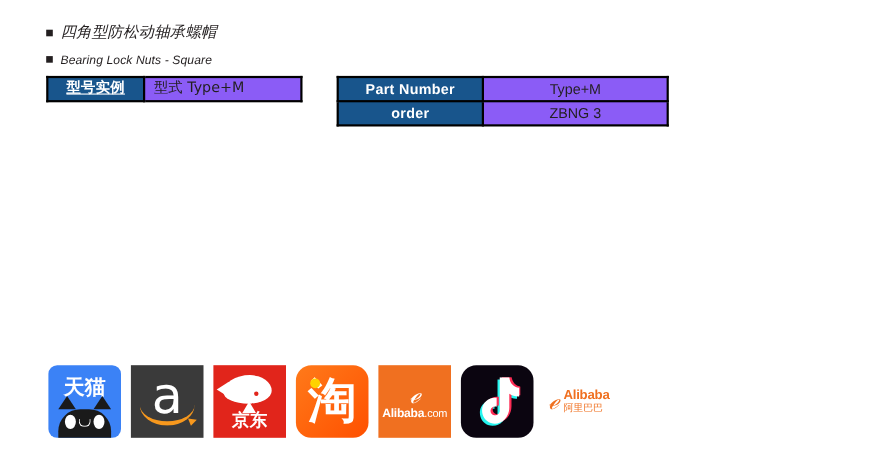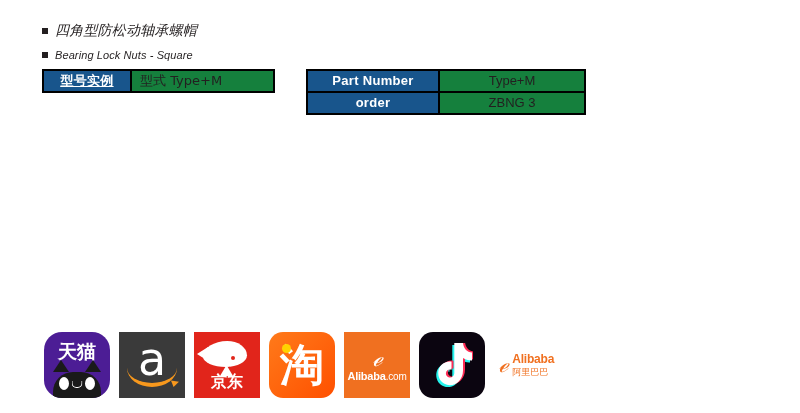--- a/index.html
+++ b/index.html
@@ -66,33 +66,33 @@
     vertical-align: middle;
   }
   .spec-table td.hdr {
     background: #18558c;
     color: #ffffff;
     font-weight: bold;
     text-align: center;
     letter-spacing: 0.3px;
   }
   .spec-table td.val {
-    background: #15803d;
+    background: #8b5cf6;
     color: #231f20;
     text-align: center;
   }
   .spec-table td.val.left {
     text-align: left;
     padding-left: 8px;
   }
   .cn-glyph { font-family: "DejaVu Sans", "Liberation Sans", sans-serif; }
 
   #table-left  { left: 42px;  top: 69px; width: 233px; }
   #table-left  .col-h { width: 78px; text-decoration: underline; }
-  #table-right { left: 306px; top: 69px; width: 280px; }
+  #table-right { left: 306px; top: 69px; width: 302px; }
   #table-right .col-h { width: 122px; }
 
   
   .logo-strip {
     position: absolute;
     left: 44px;
     top: 332px;
     display: flex;
     align-items: center;
     gap: 9px;
@@ -100,22 +100,22 @@
   .logo-tile {
     width: 66px;
     height: 66px;
     position: relative;
     overflow: hidden;
     flex: 0 0 auto;
   }
 
   
   .logo-tmall {
-    background: #4c1d95;
-    border-radius: 18px;
+    background: #3b82f6;
+    border-radius: 8px;
   }
   .tm-text {
     position: absolute;
     top: 7px; left: 0; right: 0;
     text-align: center;
     color: #ffffff;
     font-size: 19px;
     font-weight: bold;
     letter-spacing: 0px;
     font-family: "DejaVu Sans", sans-serif;

